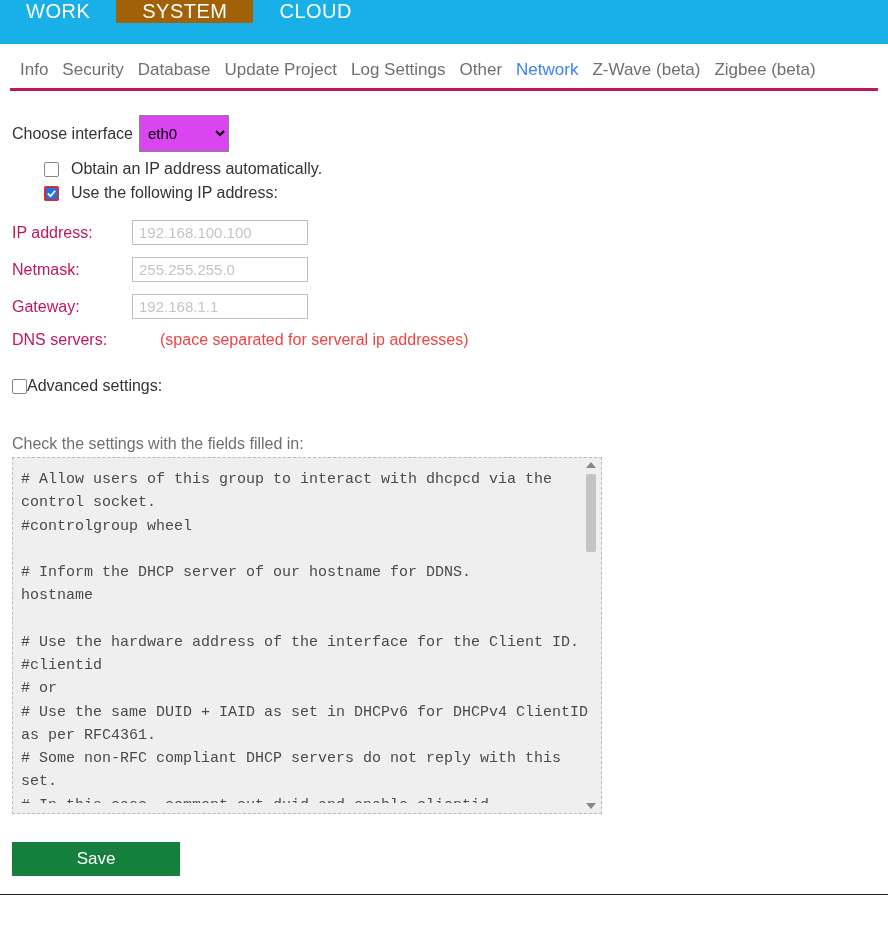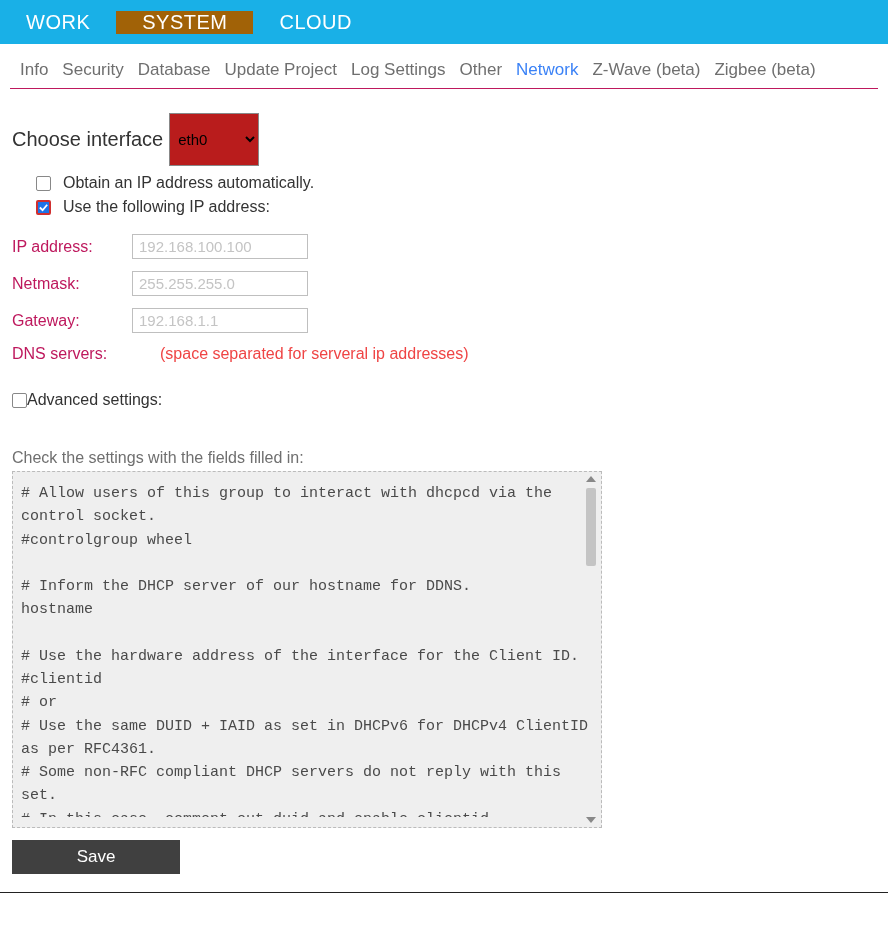--- a/index.html
+++ b/index.html
@@ -8,74 +8,74 @@
     font-family: "Segoe UI", Arial, sans-serif;
     font-size: 15px;
     color: #333;
     width: 888px;
     background: #fff;
   }
   .topbar {
     background: #19b0e7;
     height: 44px;
     display: flex;
-    align-items: center;
+    align-items: flex-start;
   }
   .topbar .tab {
     color: #fff;
     font-size: 20px;
     font-weight: 400;
     padding: 0 26px;
     display: flex;
     align-items: center;
     cursor: pointer;
     letter-spacing: 0.5px;
   }
   .topbar .tab.active {
     background: #a16207;
   }
   .subnav {
     display: flex;
     gap: 14px;
     padding: 16px 10px 8px 10px;
-    border-bottom: 1px solid #be185d;
+    border-bottom: 3px solid #be185d;
     margin: 0 10px;
   }
   .subnav .item {
     color: #6f6f6f;
     font-size: 17px;
     cursor: pointer;
   }
   .subnav .item.active {
     color: #3b82f6;
   }
   .content {
     padding: 24px 12px 12px 12px;
   }
   .row {
     display: flex;
     align-items: center;
     margin-bottom: 8px;
   }
   .row label.inline {
     margin-right: 6px;
-    font-size: 20px;
+    font-size: 16px;
   }
   select {
     font-size: 15px;
-    padding: 16px 4px;
+    padding: 8px 4px;
     border: 1px solid #888;
-    background: #b91c1c;
+    background: #d946ef;
     min-width: 90px;
   }
   .checkline {
     display: flex;
     align-items: center;
     gap: 12px;
-    margin: 6px 0;
+    margin: 6px 8px;
     font-size: 16px;
     padding-left: 24px;
   }
   .cbox {
     width: 15px;
     height: 15px;
     border: 1px solid #888;
     border-radius: 2px;
     display: inline-flex;
     align-items: center;
@@ -165,24 +165,24 @@
   .faux-scroll .thumb {
     position: absolute;
     top: 12px;
     left: 3px;
     width: 10px;
     height: 78px;
     background: #c4c4c4;
     border-radius: 2px;
   }
   .savebtn {
-    margin-top: 12px;
+    margin-top: 28px;
     width: 168px;
     height: 34px;
-    background: #404040;
+    background: #15803d;
     color: #fff;
     font-size: 17px;
     border: none;
     cursor: pointer;
   }
   .bottomline {
     border-top: 1px solid #222;
     margin-top: 6px;
   }
 </style>

